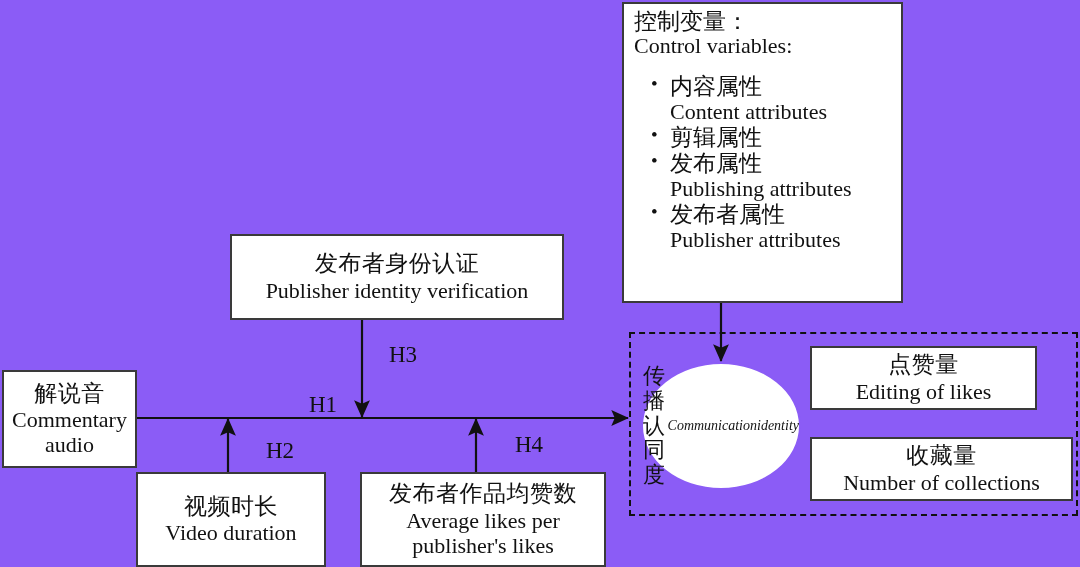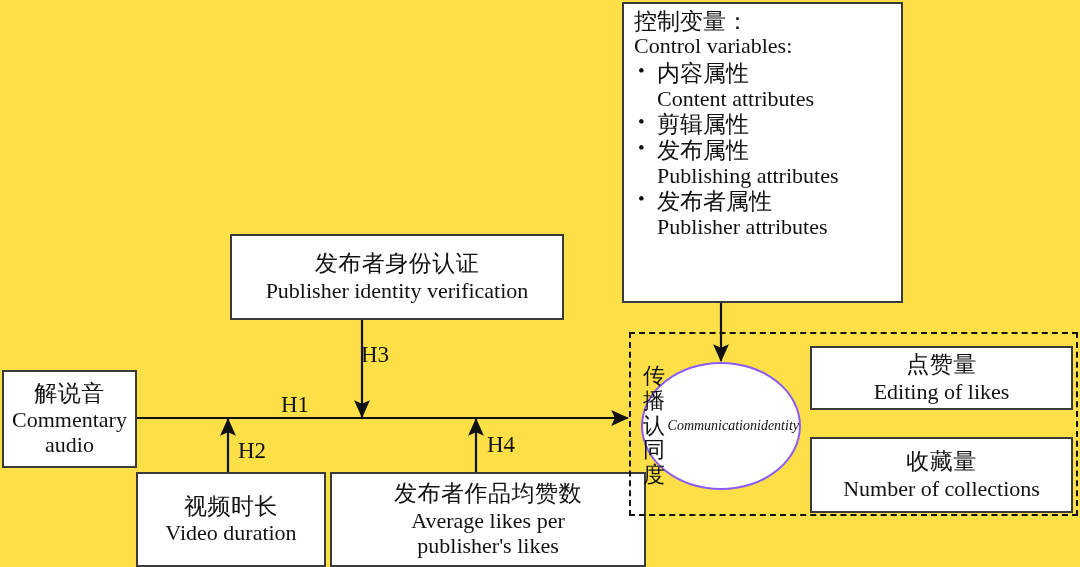--- a/index.html
+++ b/index.html
@@ -4,21 +4,21 @@
 <style>
   html, body {
     margin: 0;
     padding: 0;
     background: #ffffff;
   }
   #canvas {
     position: relative;
     width: 1080px;
     height: 567px;
-    background: #fde047;
+    background: #8b5cf6;
     font-family: "Liberation Serif", "DejaVu Serif", serif;
     color: #111111;
     overflow: hidden;
   }
   .box {
     position: absolute;
     box-sizing: border-box;
     border: 2px solid #3a3a3a;
     background: #ffffff;
     display: flex;
@@ -38,21 +38,21 @@
     align-items: flex-start;
     justify-content: flex-start;
     text-align: left;
     padding: 6px 0 0 10px;
     line-height: 1.0;
   }
   #control-box .hdr-cn { font-size: 23px; margin-bottom: 2px; }
   #control-box .hdr-en { font-size: 22px; margin-bottom: 1px; }
   #control-box ul {
     list-style: none;
-    margin: 3px;
+    margin: 16px;
     padding: 0;
     width: 100%;
   }
   #control-box li { margin: 0; padding: 0; }
   #control-box .bullet-cn {
     font-size: 23px;
     position: relative;
     padding-left: 20px;
     display: block;
     line-height: 1.14;
@@ -68,23 +68,23 @@
     font-size: 22px;
     display: block;
     padding-left: 20px;
     line-height: 1.12;
   }
 
   
   #publisher-verification-box { left: 230px; top: 234px; width: 334px; height: 86px; }
   #commentary-audio-box { left: 2px; top: 370px; width: 135px; height: 98px; }
   #video-duration-box { left: 136px; top: 472px; width: 190px; height: 95px; text-align: right; }
-  #avg-likes-box { left: 330px; top: 472px; width: 316px; height: 95px; }
-  #likes-box { left: 810px; top: 346px; width: 263px; height: 64px; }
-  #collections-box { left: 810px; top: 437px; width: 263px; height: 76px; }
+  #avg-likes-box { left: 360px; top: 472px; width: 246px; height: 95px; }
+  #likes-box { left: 810px; top: 346px; width: 227px; height: 64px; }
+  #collections-box { left: 810px; top: 437px; width: 263px; height: 64px; }
 
   
   #outcome-region {
     position: absolute;
     left: 629px; top: 332px; width: 449px; height: 184px;
     box-sizing: border-box;
     border: 2px dashed #111111;
     background: transparent;
   }
 
@@ -113,20 +113,21 @@
     width: 1080px; height: 567px;
     pointer-events: none;
   }
 
   
   .hlabel {
     position: absolute;
     font-size: 23px;
     color: #111111;
     white-space: nowrap;
+    padding-left: 28px;
   }
   #h1-label { left: 281px; top: 392px; }
   #h2-label { left: 238px; top: 438px; }
   #h3-label { left: 361px; top: 342px; }
   #h4-label { left: 487px; top: 432px; }
 </style>
 </head>
 <body>
 
 <div id="canvas">

